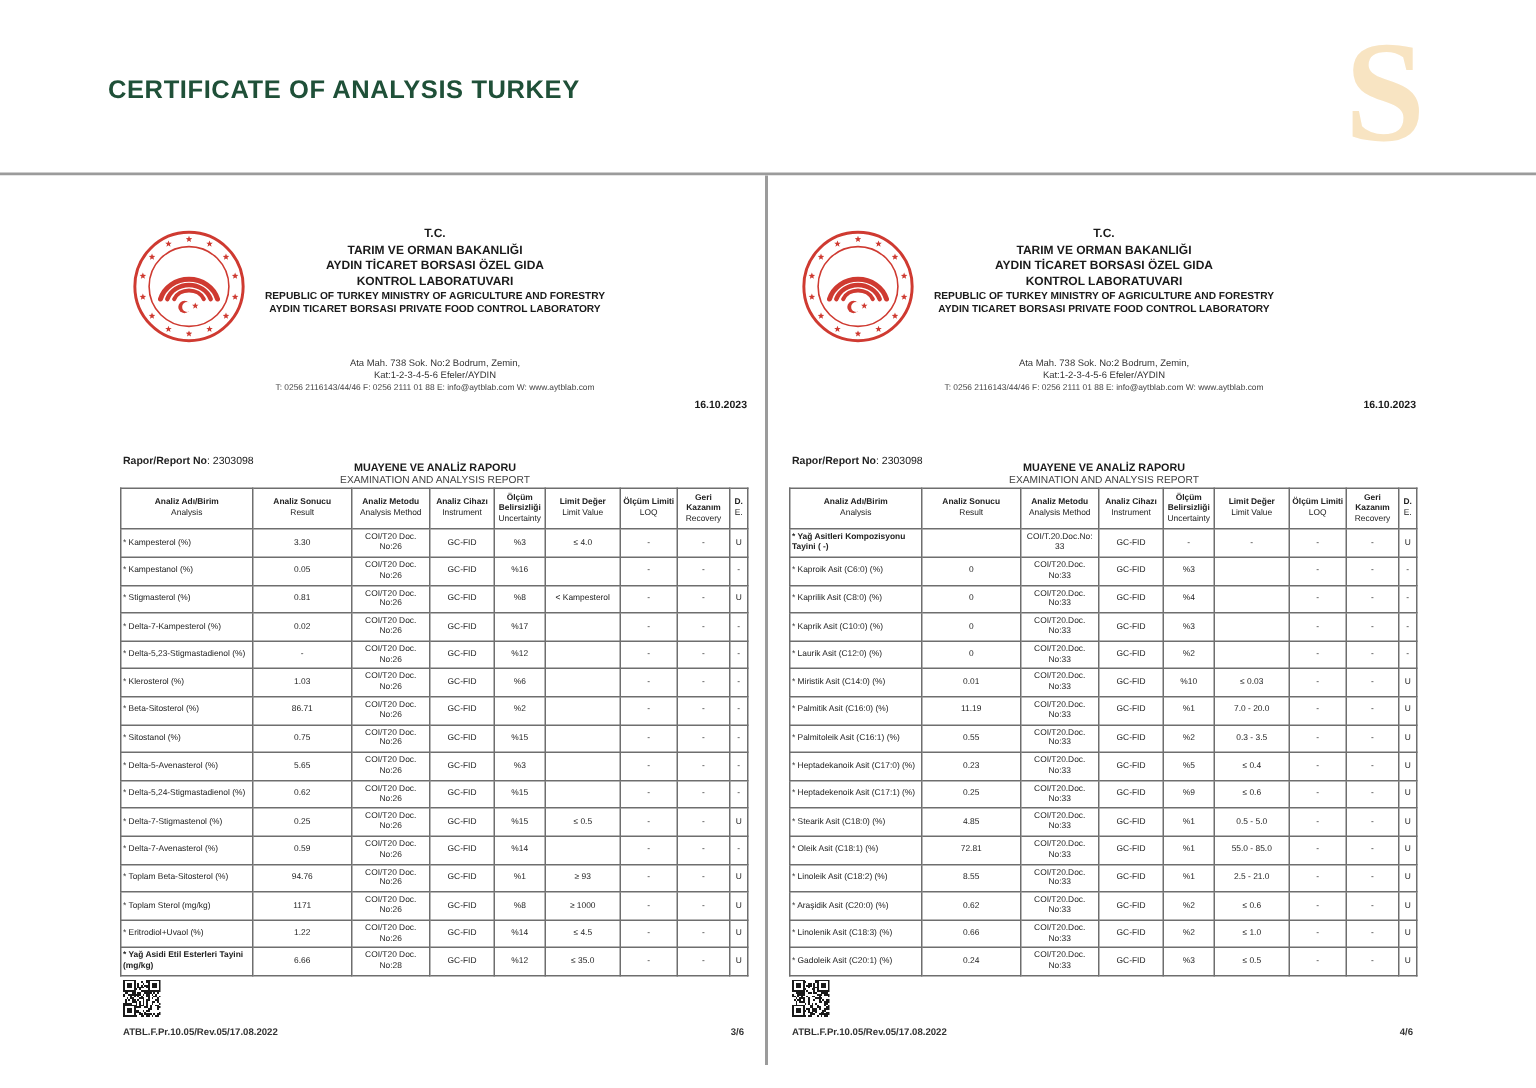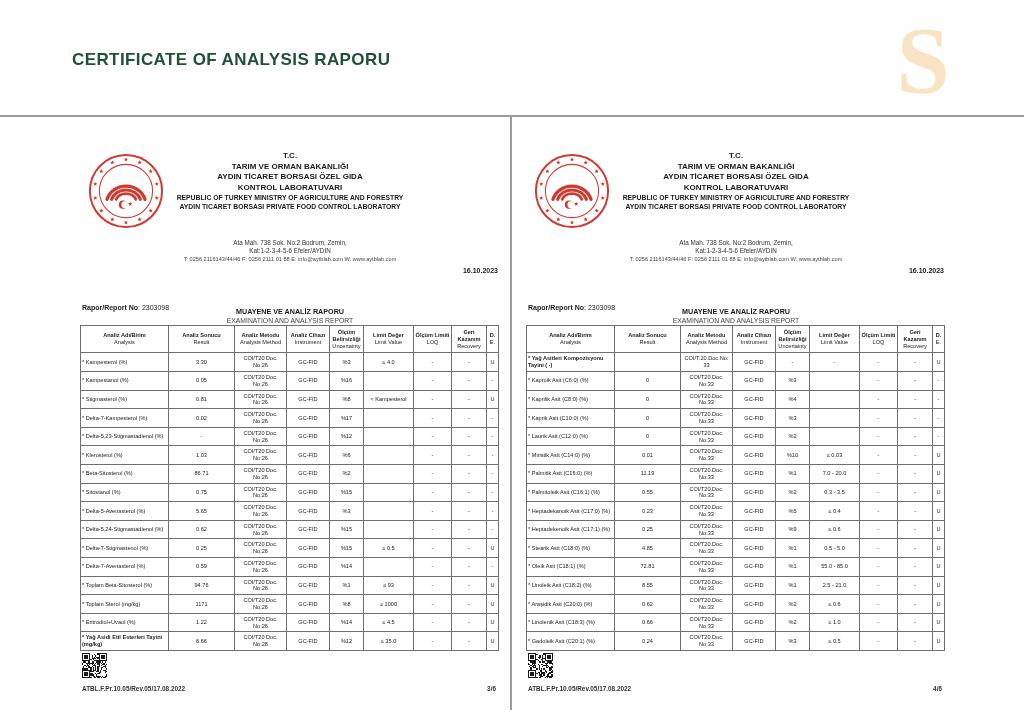--- a/index.html
+++ b/index.html
@@ -50,21 +50,21 @@
   
   .qr { position:absolute; top:536px; left:2px; width:25px; height:25px; }
   .footer-line { position:absolute; top:568px; left:2px; width:414px; display:flex; justify-content:space-between; }
   .doc-code { font-size:6.4px; font-weight:bold; color:#333; }
   .page-num { font-size:6.4px; font-weight:bold; color:#333; }
 </style>
 </head>
 <body>
 
 <div class="top-band">
-  <div class="main-title" style="color: rgb(31, 80, 56);">CERTIFICATE OF ANALYSIS RAPORU</div>
+  <div class="main-title" style="color: rgb(31, 80, 56);">CERTIFICATE OF ANALYSIS TURKEY</div>
   <div class="brand-s" style="color: rgb(248, 228, 194);">S</div>
 </div>
 
 <div class="pages">
 
   <div class="page page-left">
     <div class="page-inner">
       <svg class="seal logo-seal" viewBox="0 0 100 100">
           <circle cx="50" cy="50" r="47.5" fill="none" stroke="#cf3a31" stroke-width="2.6"></circle>
           <circle cx="50" cy="50" r="35" fill="none" stroke="#cf3a31" stroke-width="1.4"></circle>

